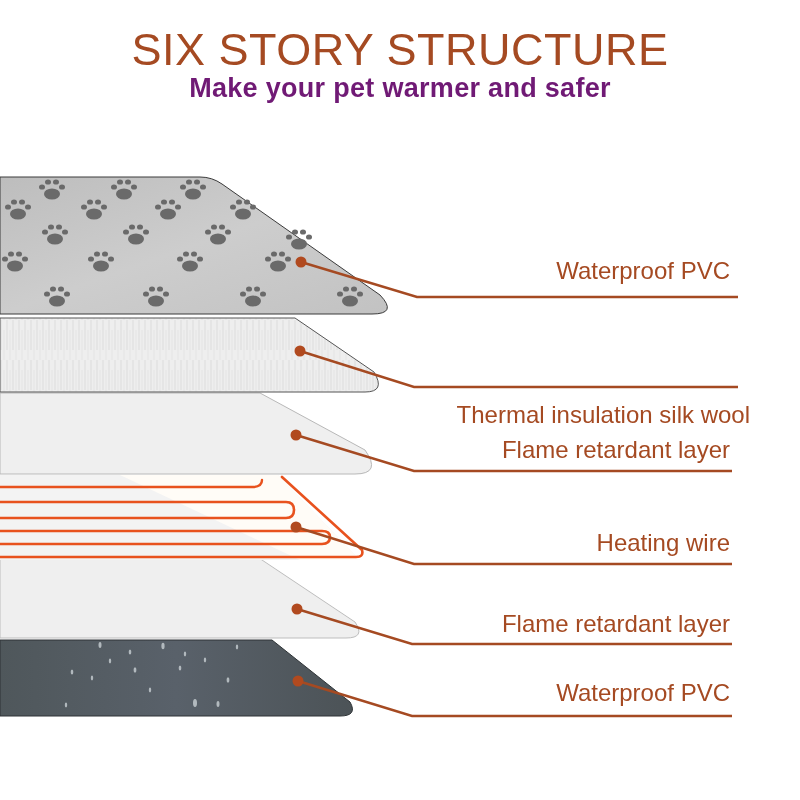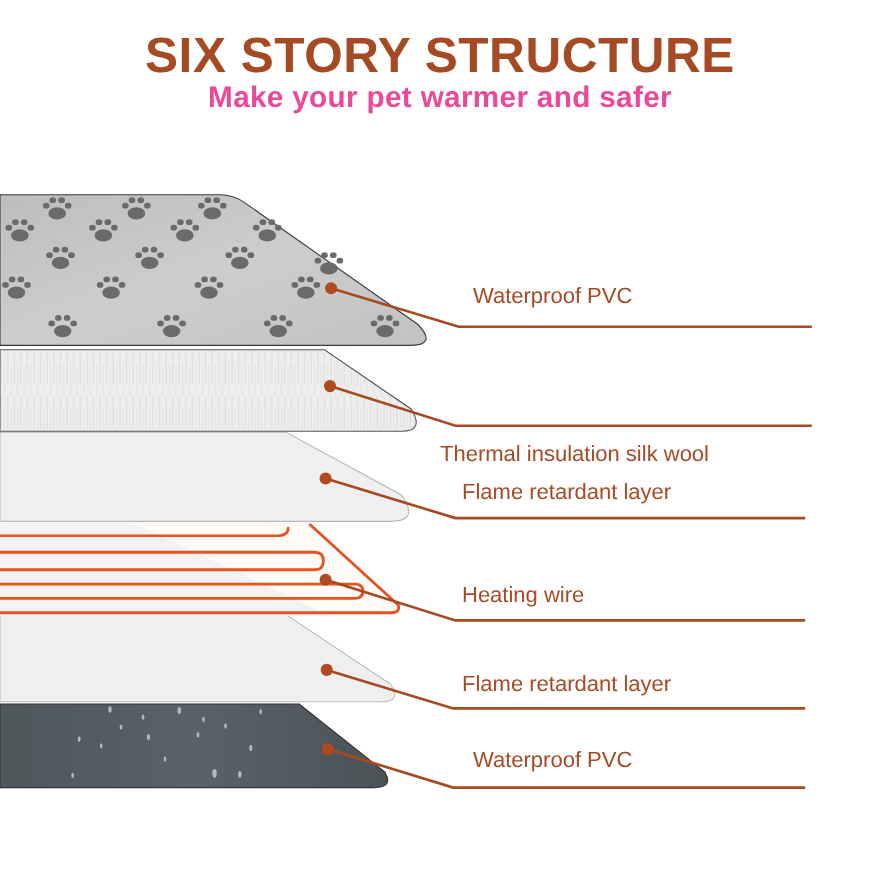--- a/index.html
+++ b/index.html
@@ -1,20 +1,20 @@
 <!DOCTYPE html>
 <html><head>
 <meta charset="utf-8">
 <style>
   html, body { margin: 0; padding: 0; background: #ffffff; }
   body { width: 800px; height: 800px; position: relative; overflow: hidden; font-family: "Liberation Sans", sans-serif; }
-  .title { position: absolute; left: 0; width: 800px; top: 27px; text-align: center; font-family: "Liberation Sans", sans-serif; font-weight: bold; font-size: 45px; letter-spacing: 0.5px; color: #a54a22; line-height: 1; }
-  .subtitle { position: absolute; left: 0; width: 800px; top: 75px; text-align: center; font-family: "Liberation Sans", sans-serif; font-weight: bold; font-size: 27px; letter-spacing: 0.3px; color: #ec4899; line-height: 1; }
+  .title { position: absolute; left: 0; width: 800px; top: 27px; text-align: center; font-family: "Liberation Sans", sans-serif; font-weight: normal; font-size: 45px; letter-spacing: 0.5px; color: #a54a22; line-height: 1; }
+  .subtitle { position: absolute; left: 0; width: 800px; top: 75px; text-align: center; font-family: "Liberation Sans", sans-serif; font-weight: bold; font-size: 27px; letter-spacing: 0.3px; color: #701a75; line-height: 1; }
   svg.stack { position: absolute; left: 0; top: 0; }
-  .label { position: absolute; font-family: "Liberation Sans", sans-serif; font-size: 20px; color: #a54a22; white-space: nowrap; text-align: left; line-height: 1; }
+  .label { position: absolute; font-family: "Liberation Sans", sans-serif; font-size: 24px; color: #a54a22; white-space: nowrap; text-align: right; line-height: 1; }
 </style>
 </head>
 <body>
 
 <div class="title">SIX STORY STRUCTURE</div>
 <div class="subtitle">Make your pet warmer and safer</div>
 
 <svg class="stack" width="800" height="800" viewBox="0 0 800 800">
   <defs>
     <linearGradient id="pvcTopGrad" x1="0" y1="0" x2="1" y2="1">

